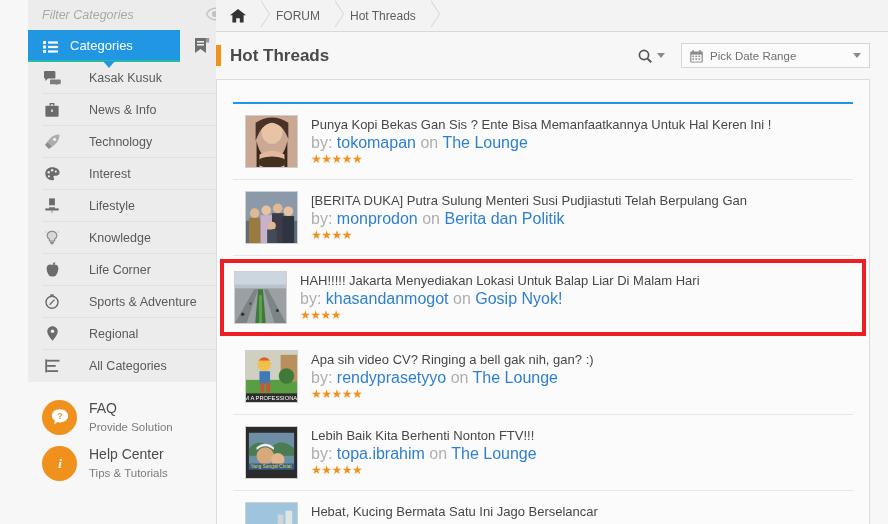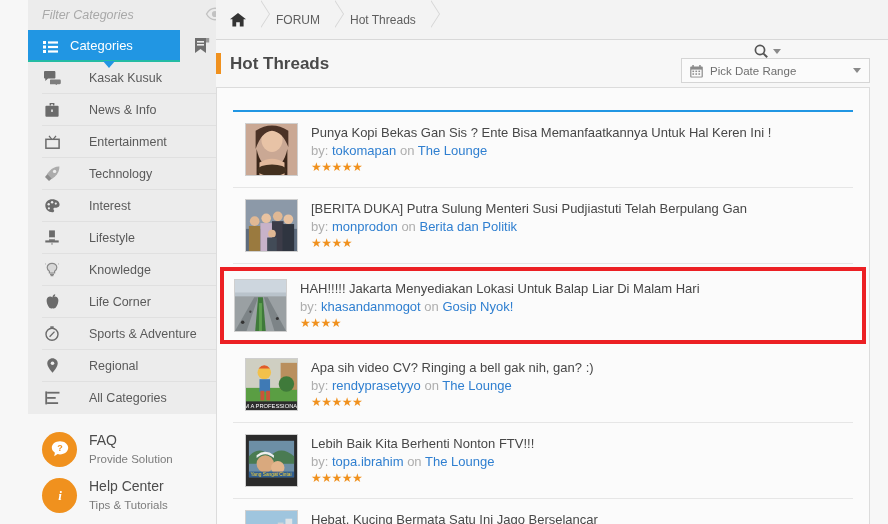--- a/index.html
+++ b/index.html
@@ -77,21 +77,21 @@
     background: #f0911e; color: #fff; flex: 0 0 35px;
     display: flex; align-items: center; justify-content: center;
   }
   .help-t1 { font-size: 14px; color: #4c4c4c; line-height: 16px; }
   .help-t2 { font-size: 11.5px; color: #7c7c7c; line-height: 15px; margin-top: 44px; }
 
   
   #main { position: absolute; left: 216px; top: 0; right: 0; height: 524px; }
 
   .breadcrumb-bar {
-    height: 40px; background: #f3f3f3;
+    height: 32px; background: #f3f3f3;
     border-bottom: 1px solid #d8d8d8;
     display: flex; align-items: stretch;
     padding-left: 0;
   }
   .crumb {
     display: flex; align-items: center;
     padding: 0 14px 0 16px; position: relative;
     font-size: 12px; color: #5e5e5e; cursor: pointer;
     background: #f3f3f3;
   }
@@ -112,21 +112,21 @@
   }
   .home-icon { width: 16px; height: 14px; color: #333; }
 
   .page-head {
     height: 47px; display: flex; align-items: center;
     padding: 0 18px 0 0; background: #f7f7f7;
   }
   .page-title-wrap { display: flex; align-items: center; gap: 9px; padding-left: 0; }
   .title-bar-accent { width: 5px; height: 21px; background: #f0911e; }
   .page-title { font-size: 17px; font-weight: bold; color: #4a4a4a; }
-  .head-tools { margin-left: auto; display: flex; align-items: center; flex-direction: column; }
+  .head-tools { margin-left: auto; display: flex; align-items: center; }
   .tool-search {
     display: flex; align-items: center; gap: 5px; cursor: pointer;
     padding: 0 16px 0 0; color: #666;
   }
   .search-icon { width: 14px; height: 14px; }
   .caret-dn {
     width: 0; height: 0;
     border-left: 4px solid transparent; border-right: 4px solid transparent;
     border-top: 5px solid #8a8a8a;
   }
@@ -158,21 +158,21 @@
             border-bottom: 1px solid #e6e6e6; position: relative; }
   .thread:last-child { border-bottom: none; }
   .thumb {
     width: 53px; height: 53px; flex: 0 0 53px;
     border: 1px solid #cfcfcf; background: #ddd;
     overflow: hidden; position: relative;
   }
   .thumb svg { display: block; width: 100%; height: 100%; }
   .t-body { padding-top: 1px; min-width: 0; }
   .t-title { font-size: 13px; color: #474747; line-height: 17px; white-space: nowrap; }
-  .t-meta { font-size: 13px; line-height: 18px; margin-top: 1px; }
+  .t-meta { font-size: 16px; line-height: 18px; margin-top: 1px; }
   .t-meta .by { color: #aeaeae; }
   .t-meta .user { color: #2f7fd0; cursor: pointer; }
   .t-meta .on { color: #aeaeae; }
   .t-meta .forum { color: #2f7fd0; cursor: pointer; }
   .stars { margin-top: 2px; line-height: 11px; font-size: 12px; color: #f0911e; letter-spacing: -0.5px; }
 
   
   .thread.highlight {
     border: 4px solid #ec2024; border-bottom: 4px solid #ec2024;
     margin: 3px 3px; padding: 8px 10px;
@@ -238,29 +238,20 @@
         <span class="cat-ico">
           <svg width="14" height="14" viewBox="0 0 14 14" fill="#6b6b6b">
             <path d="M4.6 0 H9.4 V2.4 H8 V1.3 H6 V2.4 H4.6 Z"></path>
             <rect x="0.4" y="2.7" width="13.2" height="11.1" rx="1"></rect>
             <rect x="6.2" y="6.5" width="1.6" height="2.4" fill="#ececec"></rect>
           </svg>
         </span>
         <span class="cat-lbl">News &amp; Info</span>
       </div>
 
-      <div class="cat-item">
-        <span class="cat-ico">
-          <svg width="15" height="14" viewBox="0 0 15 14" fill="none" stroke="#6b6b6b" stroke-width="1.5">
-            <rect x="0.9" y="4.3" width="13.2" height="8.9"></rect>
-            <path d="M4 0.8 L6.6 4.1 M11 0.8 L8.4 4.1" stroke-width="1.3"></path>
-          </svg>
-        </span>
-        <span class="cat-lbl">Entertainment</span>
-      </div>
 
       <div class="cat-item">
         <span class="cat-ico">
           <svg width="16" height="16" viewBox="0 0 16 16" fill="#6b6b6b">
             <path d="M15.4 0.6 C12 0.4 8.2 2 5.6 5 L3.2 7.8 L8.2 12.8 L11 10.4 C14 7.8 15.6 4 15.4 0.6 Z" opacity=".5"></path>
             <path d="M3.4 8 L1 11 L5 15 L8 12.6" opacity=".75"></path>
             <circle cx="10.6" cy="5.4" r="1.7" fill="#ececec"></circle>
           </svg>
         </span>
         <span class="cat-lbl">Technology</span>

